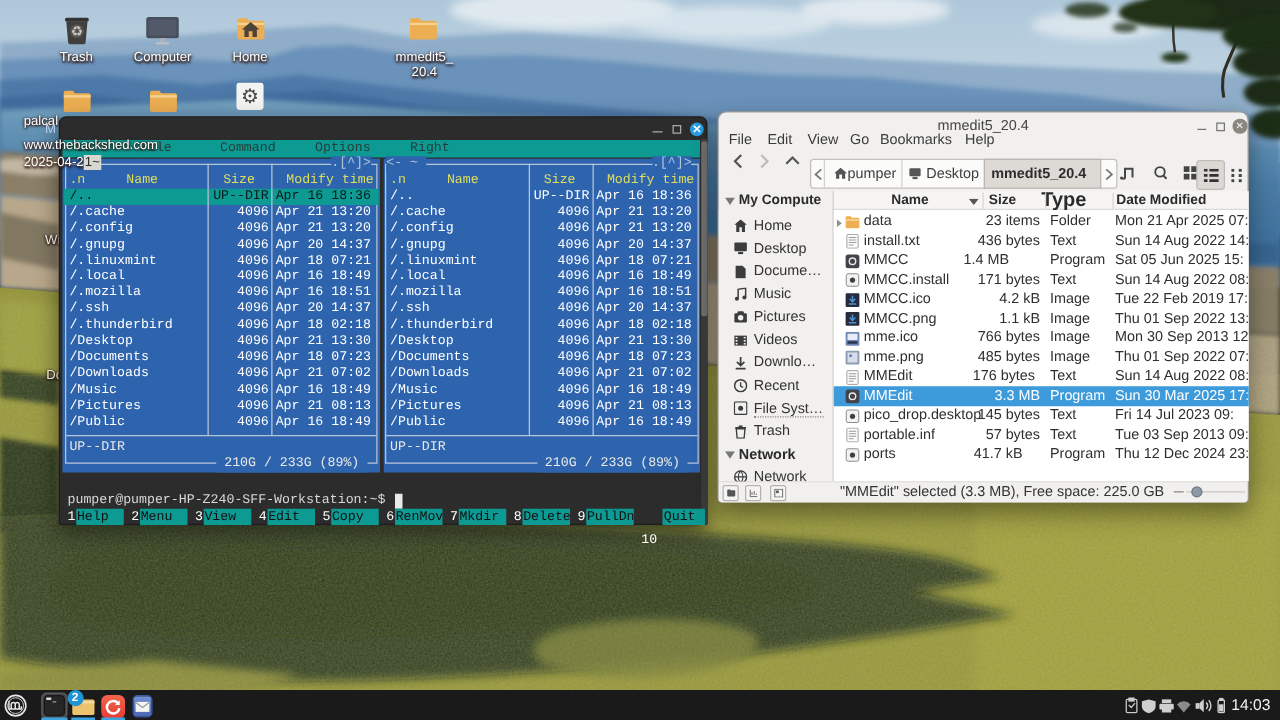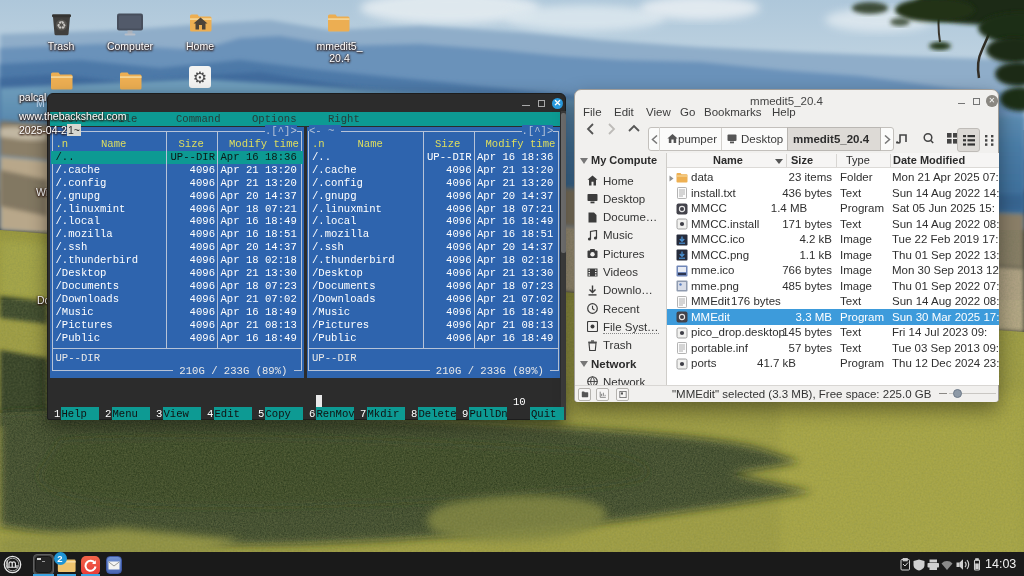--- a/index.html
+++ b/index.html
@@ -261,20 +261,21 @@
       <div class="abs mono" style="left:398.1px;top:211.70000000000002px;color:#ffffff">4096</div>
       <div class="abs mono" style="left:429.0px;top:211.70000000000002px;color:#ffffff">Apr 16 18:49</div>
       <div class="abs mono" style="left:264.0px;top:224.60000000000002px;color:#ffffff">/Pictures</div>
       <div class="abs mono" style="left:398.1px;top:224.60000000000002px;color:#ffffff">4096</div>
       <div class="abs mono" style="left:429.0px;top:224.60000000000002px;color:#ffffff">Apr 21 08:13</div>
       <div class="abs mono" style="left:264.0px;top:237.5px;color:#ffffff">/Public</div>
       <div class="abs mono" style="left:398.1px;top:237.5px;color:#ffffff">4096</div>
       <div class="abs mono" style="left:429.0px;top:237.5px;color:#ffffff">Apr 16 18:49</div>
       <div class="abs mono" style="left:264.0px;top:257.5px;color:#e8e8e8">UP--DIR</div>
       <div class="abs mono" style="left:381.5px;top:270.6px;color:#e8e8e8;background:#2e64ae">&nbsp;210G / 233G (89%) </div>
+      <div class="abs mono" style="left:6px;top:300.4px;color:#d8d8d8">pumper@pumper-HP-Z240-SFF-Workstation:~$</div>
       <div class="abs" style="left:267.5px;top:301px;width:6.4px;height:11.5px;background:#e9e9e9"></div>
       <div class="abs mono" style="left:6.0px;top:313.6px;color:#fff">1</div>
       <div class="abs" style="left:12.5px;top:313.4px;width:38.6px;height:13px;background:#0d9a93"></div>
       <div class="abs mono" style="left:13.5px;top:313.6px;color:#111">Help</div>
       <div class="abs mono" style="left:57.0px;top:313.6px;color:#fff">2</div>
       <div class="abs" style="left:63.5px;top:313.4px;width:38.6px;height:13px;background:#0d9a93"></div>
       <div class="abs mono" style="left:64.5px;top:313.6px;color:#111">Menu</div>
       <div class="abs mono" style="left:108.0px;top:313.6px;color:#fff">3</div>
       <div class="abs" style="left:114.5px;top:313.4px;width:38.6px;height:13px;background:#0d9a93"></div>
       <div class="abs mono" style="left:115.5px;top:313.6px;color:#111">View</div>
@@ -289,21 +290,21 @@
       <div class="abs mono" style="left:268.5px;top:313.6px;color:#111">RenMov</div>
       <div class="abs mono" style="left:312.0px;top:313.6px;color:#fff">7</div>
       <div class="abs" style="left:318.5px;top:313.4px;width:38.6px;height:13px;background:#0d9a93"></div>
       <div class="abs mono" style="left:319.5px;top:313.6px;color:#111">Mkdir</div>
       <div class="abs mono" style="left:363.0px;top:313.6px;color:#fff">8</div>
       <div class="abs" style="left:369.5px;top:313.4px;width:38.6px;height:13px;background:#0d9a93"></div>
       <div class="abs mono" style="left:370.5px;top:313.6px;color:#111">Delete</div>
       <div class="abs mono" style="left:414.0px;top:313.6px;color:#fff">9</div>
       <div class="abs" style="left:420.5px;top:313.4px;width:38.6px;height:13px;background:#0d9a93"></div>
       <div class="abs mono" style="left:421.5px;top:313.6px;color:#111">PullDn</div>
-      <div class="abs mono" style="left:465.0px;top:302px;color:#fff">10</div>
+      <div class="abs mono" style="left:465.0px;top:332px;color:#fff">10</div>
       <div class="abs" style="left:482.0px;top:313.4px;width:34px;height:13px;background:#0d9a93"></div>
       <div class="abs mono" style="left:483.0px;top:313.6px;color:#111">Quit</div>
     </div>
 <div class="abs" style="left:574px;top:89px;width:425px;height:313px;background:#f1f0ee;border:1px solid #9f9c98;border-radius:7px 7px 3px 3px;box-shadow:0 8px 20px rgba(0,0,0,.4);font-size:11.5px;color:#3c3c3c">
       <div class="abs" style="left:0;top:0;width:100%;height:22px;text-align:center;line-height:22px;color:#454545">mmedit5_20.4</div>
       <div class="abs" style="left:383px;top:13px;width:7px;height:1.3px;background:#757575"></div>
       <div class="abs" style="left:397.5px;top:7.5px;width:7.5px;height:7.5px;border:1.2px solid #757575"></div>
       <div class="abs" style="left:411px;top:5px;width:11.5px;height:11.5px;border-radius:50%;background:#8a8781;color:#f4f4f2;font-size:8px;text-align:center;line-height:11.5px">✕</div>
       <div class="abs" style="left:8px;top:15px;height:15px;line-height:15px">File</div>
       <div class="abs" style="left:39px;top:15px;height:15px;line-height:15px">Edit</div>
@@ -373,21 +374,21 @@
       <div class="abs" style="left:0;top:63px;width:91px;height:15px"></div>
       <svg class="abs" style="left:5px;top:68px" width="8" height="6" viewBox="0 0 8 6">
         <path d="M0,0 L8,0 4,6 Z" fill="#777"></path>
       </svg>
       <div class="abs" style="left:16px;top:63px;font-weight:bold;color:#2b2b2b;line-height:15px;font-size:11px">My Compute</div>
       <div class="abs" style="left:138px;top:63px;font-weight:bold;color:#2b2b2b;line-height:15px;font-size:11px">Name</div>
       <svg class="abs" style="left:200px;top:69px" width="8" height="5" viewBox="0 0 8 5">
         <path d="M0,0 L8,0 4,5 Z" fill="#555"></path>
       </svg>
       <div class="abs" style="left:216px;top:63px;font-weight:bold;color:#2b2b2b;line-height:15px;font-size:11px">Size</div>
-      <div class="abs" style="left:271px;top:63px;font-weight:normal;color:#2b2b2b;line-height:15px;font-size:11px">Type</div>
+      <div class="abs" style="left:258px;top:63px;font-weight:bold;color:#2b2b2b;line-height:15px;font-size:16px">Type</div>
       <div class="abs" style="left:318px;top:63px;font-weight:bold;color:#2b2b2b;line-height:15px;font-size:11px">Date Modified</div>
       <div class="abs" style="left:210.5px;top:64px;width:1px;height:13px;background:#d8d6d3"></div>
       <div class="abs" style="left:260.5px;top:64px;width:1px;height:13px;background:#d8d6d3"></div>
       <div class="abs" style="left:314.5px;top:64px;width:1px;height:13px;background:#d8d6d3"></div>
       <div class="abs" style="left:0;top:78px;width:91px;height:217px;background:#f1f0ee"></div>
       <div class="abs" style="left:90.5px;top:63px;width:1px;height:232px;background:#cfcdc9"></div>
       <div class="abs" style="left:91.5px;top:78px;width:332px;height:217px;background:#ffffff"></div>
       <svg class="abs" style="left:12px;top:85.0px" width="11" height="11" viewBox="0 0 11 11">
         <path d="M5.5,0.5 L10.5,4.8 9,4.8 9,10.5 6.5,10.5 6.5,6.8 4.5,6.8 4.5,10.5 2,10.5 2,4.8 0.5,4.8 Z" fill="#3c3c3c"></path>
       </svg>
@@ -528,21 +529,21 @@
       <div class="abs" style="left:171px;top:189.5px;width:86px;text-align:right;line-height:13px;color:#2f2f2f">485 bytes</div>
       <div class="abs" style="left:265px;top:189.5px;line-height:13px;color:#2f2f2f">Image</div>
       <div class="abs" style="left:317px;top:189.5px;line-height:13px;color:#2f2f2f;white-space:nowrap;overflow:hidden;width:107px">Thu 01 Sep 2022 07:</div>
       <svg class="abs" style="left:101px;top:205.5px" width="12" height="12" viewBox="0 0 12 12">
         <rect x="1.5" y="0.5" width="9" height="11" rx="0.8" fill="#fcfcfc" stroke="#a0a0a0" stroke-width="0.8"></rect>
         <g stroke="#9a9a9a" stroke-width="0.8">
           <path d="M3,3 L9,3 M3,5 L9,5 M3,7 L9,7 M3,9 L7,9"></path>
         </g>
       </svg>
       <div class="abs" style="left:116px;top:205.0px;line-height:13px;color:#2f2f2f">MMEdit</div>
-      <div class="abs" style="left:156px;top:205.0px;width:86px;line-height:13px;color:#2f2f2f">176 bytes</div>
+      <div class="abs" style="left:167px;top:205.0px;width:86px;text-align:right;line-height:13px;color:#2f2f2f">176 bytes</div>
       <div class="abs" style="left:265px;top:205.0px;line-height:13px;color:#2f2f2f">Text</div>
       <div class="abs" style="left:317px;top:205.0px;line-height:13px;color:#2f2f2f;white-space:nowrap;overflow:hidden;width:107px">Sun 14 Aug 2022 08:</div>
       <div class="abs" style="left:91.5px;top:219.0px;width:332px;height:15.5px;background:#3d9bdb"></div>
       <svg class="abs" style="left:101px;top:221.0px" width="12" height="12" viewBox="0 0 12 12">
         <rect x="0.5" y="0.5" width="11" height="11" rx="2" fill="#43434b"></rect>
         <circle cx="6" cy="6" r="2.6" stroke="#e8e8e8" stroke-width="1.1" fill="none"></circle>
       </svg>
       <div class="abs" style="left:116px;top:220.5px;line-height:13px;color:#fff">MMEdit</div>
       <div class="abs" style="left:171px;top:220.5px;width:86px;text-align:right;line-height:13px;color:#fff">3.3 MB</div>
       <div class="abs" style="left:265px;top:220.5px;line-height:13px;color:#fff">Program</div>
@@ -563,21 +564,21 @@
       </svg>
       <div class="abs" style="left:116px;top:251.5px;line-height:13px;color:#2f2f2f">portable.inf</div>
       <div class="abs" style="left:171px;top:251.5px;width:86px;text-align:right;line-height:13px;color:#2f2f2f">57 bytes</div>
       <div class="abs" style="left:265px;top:251.5px;line-height:13px;color:#2f2f2f">Text</div>
       <div class="abs" style="left:317px;top:251.5px;line-height:13px;color:#2f2f2f;white-space:nowrap;overflow:hidden;width:107px">Tue 03 Sep 2013 09:</div>
       <svg class="abs" style="left:101px;top:267.5px" width="12" height="12" viewBox="0 0 12 12">
         <rect x="1" y="1" width="10" height="10" rx="1.5" fill="#f2f2f0" stroke="#8c8c8c" stroke-width="0.8"></rect>
         <circle cx="6" cy="6" r="2.1" fill="#3f3f47"></circle>
       </svg>
       <div class="abs" style="left:116px;top:267.0px;line-height:13px;color:#2f2f2f">ports</div>
-      <div class="abs" style="left:182px;top:267.0px;width:86px;text-align:left;line-height:13px;color:#2f2f2f">41.7 kB</div>
+      <div class="abs" style="left:157px;top:267.0px;width:86px;text-align:right;line-height:13px;color:#2f2f2f">41.7 kB</div>
       <div class="abs" style="left:265px;top:267.0px;line-height:13px;color:#2f2f2f">Program</div>
       <div class="abs" style="left:317px;top:267.0px;line-height:13px;color:#2f2f2f;white-space:nowrap;overflow:hidden;width:107px">Thu 12 Dec 2024 23:</div>
       <div class="abs" style="left:0;top:295px;width:423px;height:17px;background:#f1f0ee;border-top:1px solid #d8d6d3;border-radius:0 0 3px 3px"></div>
       <div class="abs" style="left:3px;top:297.5px;width:13px;height:13px;background:#f6f5f4;border:1px solid #b5b3af;border-radius:2px"></div>
       <div class="abs" style="left:21px;top:297.5px;width:13px;height:13px;background:#f6f5f4;border:1px solid #b5b3af;border-radius:2px"></div>
       <div class="abs" style="left:41px;top:297.5px;width:13px;height:13px;background:#f6f5f4;border:1px solid #b5b3af;border-radius:2px"></div>
       <svg class="abs" style="left:6px;top:300.5px" width="8" height="7" viewBox="0 0 12 12">
         <path d="M0.5,2 a1,1 0 0 1 1,-1 L4.5,1 5.5,2.2 10.5,2.2 a1,1 0 0 1 1,1 L11.5,9.5 a1,1 0 0 1 -1,1 L1.5,10.5 a1,1 0 0 1 -1,-1 Z" fill="#555"></path>
       </svg>
       <svg class="abs" style="left:24px;top:300.5px" width="8" height="7" viewBox="0 0 10 10">

